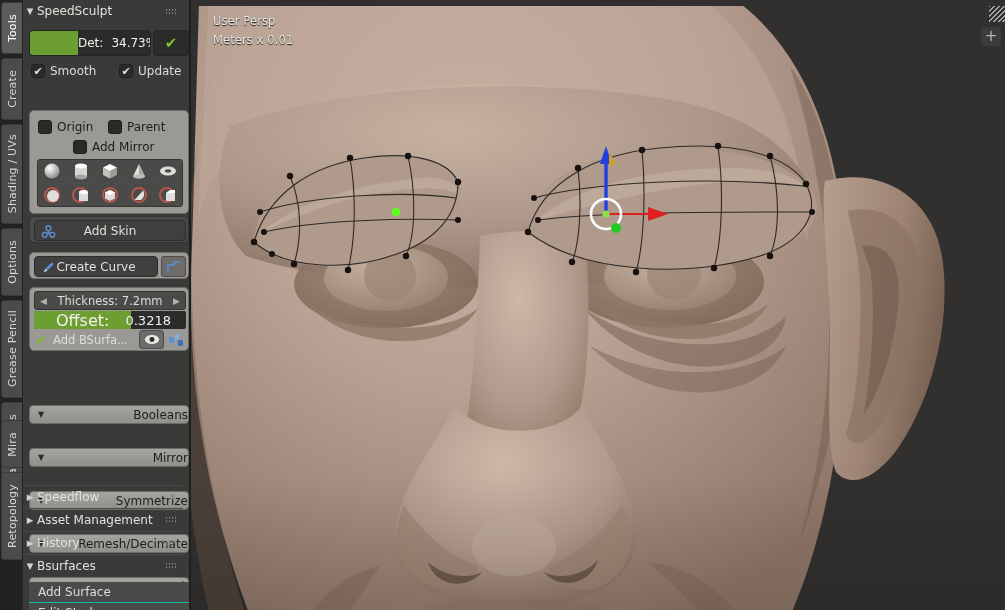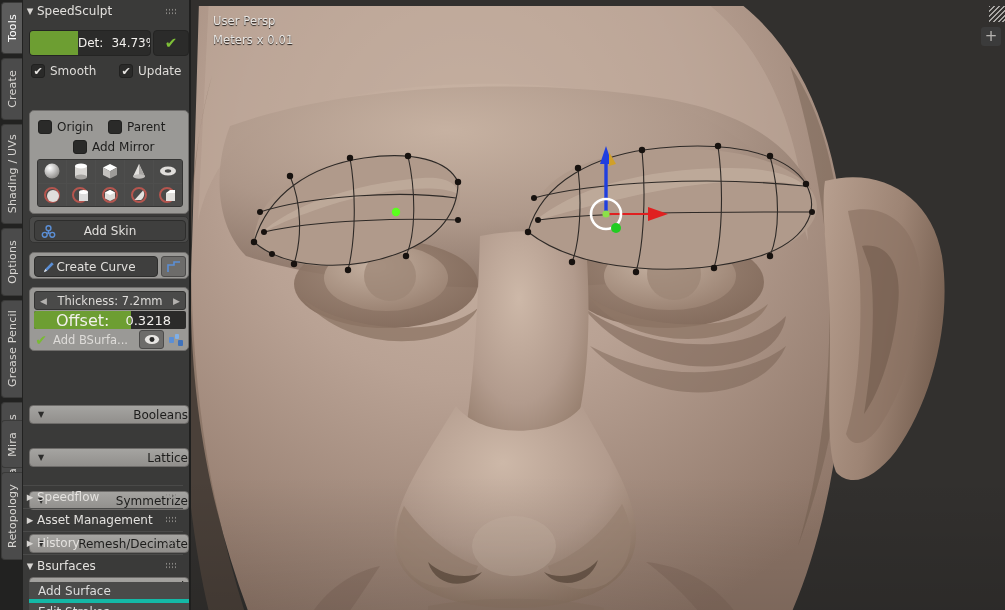--- a/index.html
+++ b/index.html
@@ -191,21 +191,21 @@
     display: flex; align-items: center; justify-content: center;
   }
 
   .arrowL, .arrowR {
     position: absolute; top: 50%; transform: translateY(-50%);
     color: #b4b2af; font-size: 9px;
   }
 
   .listitem {
     background: #4a4a49;
-    border-bottom: 4px solid #14b8a6;
+    border-bottom: 1px solid #14b8a6;
     color: #ddd; font-size: 12px;
     display: flex; align-items: center;
     padding-left: 9px;
   }
   #panelEdge {
     position: absolute; left: 189px; top: 0;
     width: 2px; height: 610px;
     background: #1f1f1e;
   }
 </style>
@@ -613,21 +613,21 @@
         </div>
       </div>
     </div>
 
     <div class="row btn-light" style="left:6px;top:360px;width:160px;height:19px;">
       <span class="tri">▼</span>
       <span class="lbl">Booleans</span>
     </div>
     <div class="row btn-light" style="left:6px;top:384px;width:160px;height:19px;">
       <span class="tri">▼</span>
-      <span class="lbl">Lattice</span>
+      <span class="lbl">Mirror</span>
     </div>
     <div class="row btn-light" style="left:6px;top:408px;width:160px;height:19px;">
       <span class="tri">▼</span>
       <span class="lbl">Symmetrize</span>
     </div>
     <div class="row btn-light" style="left:6px;top:432px;width:160px;height:19px;">
       <span class="tri">▼</span>
       <span class="lbl">Remesh/Decimate</span>
     </div>
     <div class="row btn-light" style="left:6px;top:456px;width:160px;height:19px;">

